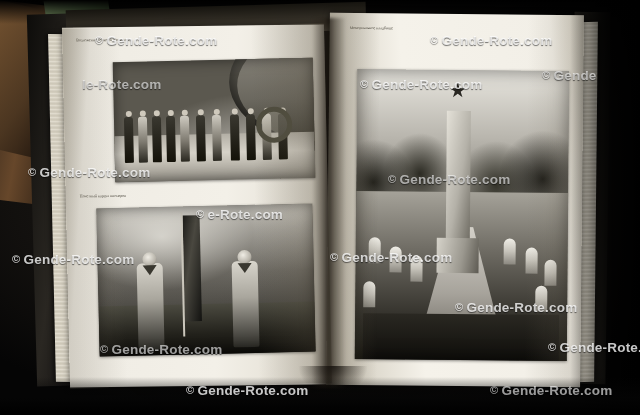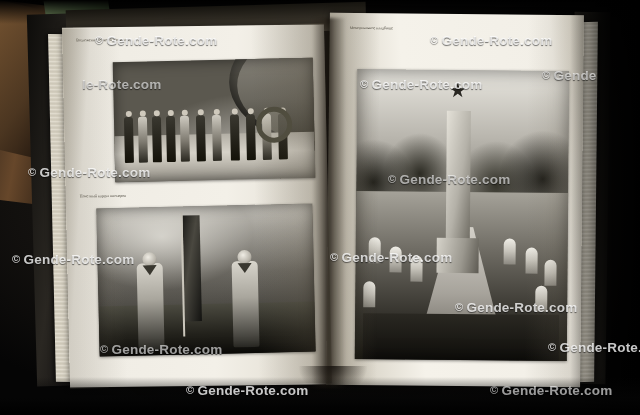--- a/index.html
+++ b/index.html
@@ -445,20 +445,21 @@
   <div class="bg-right-edge"></div>
   <div class="bg-bottom-edge"></div>
 
   <div class="wm-layer" id="wm-layer">
       <div class="wm" style="left: 95px; top: 33px;"><span class="c">© </span><span>Gende-Rote.com</span></div>
       <div class="wm" style="left: 430px; top: 33px;"><span class="c">© </span><span>Gende-Rote.com</span></div>
       <div class="wm dim" style="left: 52px; top: 77px; margin-left: 30px;"><span>le-Rote.com</span></div>
       <div class="wm" style="left: 360px; top: 77px;"><span class="c">© </span><span>Gende-Rote.com</span></div>
       <div class="wm dim" style="left: 542px; top: 68px;"><span class="c">© </span><span>Gende</span></div>
       <div class="wm" style="left: 28px; top: 165px;"><span class="c">© </span><span>Gende-Rote.com</span></div>
+      <div class="wm" style="left: 196px; top: 207px;"><span class="c">© </span><span>e-Rote.com</span></div>
       <div class="wm dim" style="left: 388px; top: 172px;"><span class="c">© </span><span>Gende-Rote.com</span></div>
       <div class="wm" style="left: 12px; top: 252px;"><span class="c">© </span><span>Gende-Rote.com</span></div>
       <div class="wm" style="left: 330px; top: 250px;"><span class="c">© </span><span>Gende-Rote.com</span></div>
       <div class="wm dim" style="left: 100px; top: 342px;"><span class="c">© </span><span>Gende-Rote.com</span></div>
       <div class="wm" style="left: 455px; top: 300px;"><span class="c">© </span><span>Gende-Rote.com</span></div>
       <div class="wm" style="left: 186px; top: 383px;"><span class="c">© </span><span>Gende-Rote.com</span></div>
       <div class="wm dim" style="left: 490px; top: 383px;"><span class="c">© </span><span>Gende-Rote.com</span></div>
       <div class="wm" style="left: 548px; top: 340px;"><span class="c">© </span><span>Gende-Rote.co</span></div>
     </div>
 

